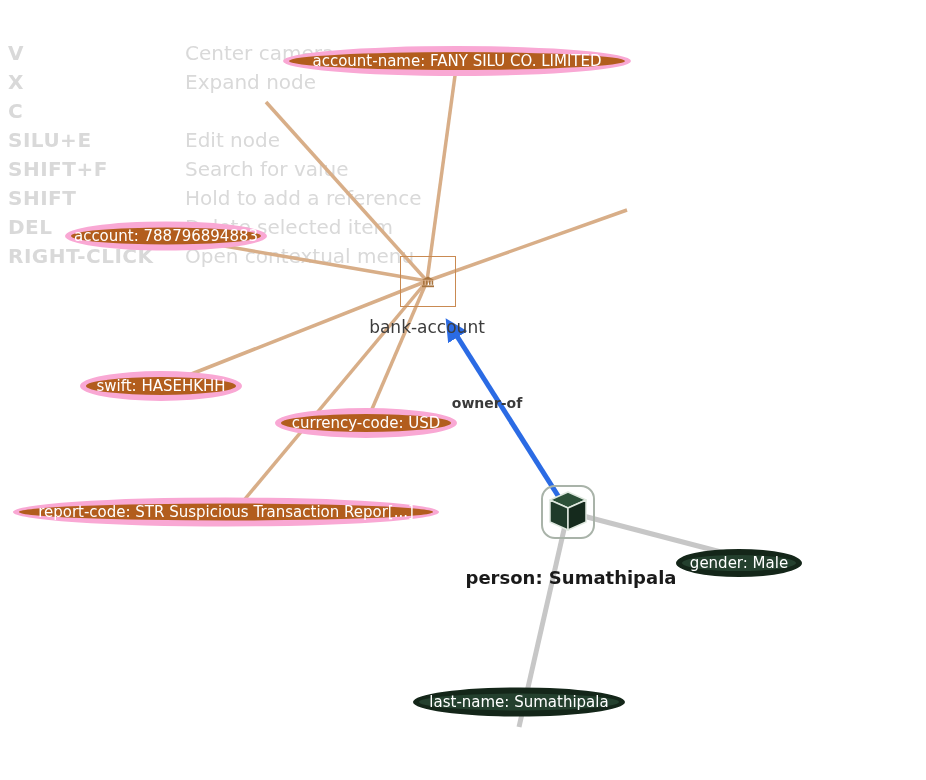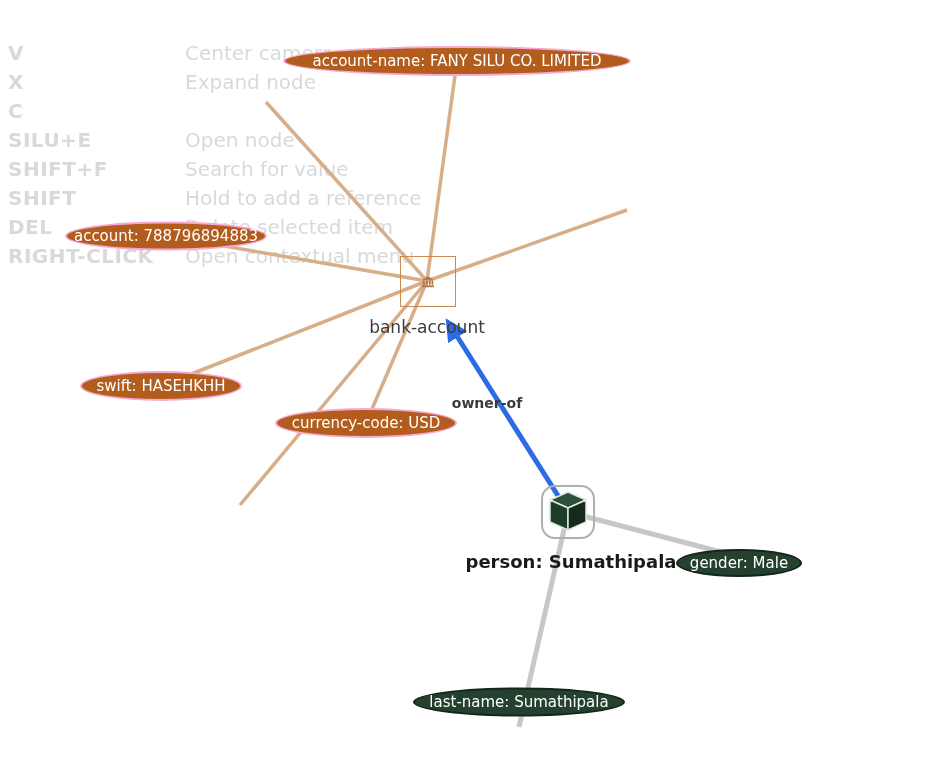--- a/index.html
+++ b/index.html
@@ -14,21 +14,21 @@
   .legend-key { width:177px; font-weight:bold; letter-spacing:0.5px; }
   .legend-desc { font-weight:normal; }
 
   
   #edges { position:absolute; left:0; top:0; z-index:1; }
 
   
   .pnode {
     position:absolute; transform:translate(-50%,-50%);
     border-radius:50%; box-sizing:border-box;
-    background:#b25d1d; border:2px solid #f9a8d4;
+    background:#b25d1d; border:6px solid #f9a8d4;
     color:#ffffff; font-size:15px; line-height:1;
     display:flex; align-items:center; justify-content:center;
     white-space:nowrap; z-index:3; cursor:pointer;
   }
   .pnode.green { background:#24402e; border-color:#142619; }
 
   #p0 { left:457px; top:61px;  width:348px; height:30px; }
   #p1 { left:266px; top:102px; width:200px; height:30px; }
   #p2 { left:627px; top:210px; width:302px; height:30px; }
   #p3 { left:166px; top:236px; width:202px; height:29px; }
@@ -46,21 +46,21 @@
   }
   #bank-label {
     position:absolute; left:427px; top:317px; transform:translateX(-50%);
     font-size:17px; color:#3c3c3c; z-index:2; white-space:nowrap;
   }
   #person-node {
     position:absolute; left:568px; top:512px; transform:translate(-50%,-50%);
     width:58px; height:56px; z-index:3; cursor:pointer;
   }
   #person-label {
-    position:absolute; left:571px; top:551px; transform:translateX(-50%);
+    position:absolute; left:571px; top:567px; transform:translateX(-50%);
     font-size:18px; font-weight:bold; color:#1a1a1a; z-index:3; white-space:nowrap;
   }
   #edge-label {
     position:absolute; left:487px; top:403px; transform:translate(-50%,-50%);
     font-size:14px; font-weight:bold; color:#3a3a3a; z-index:2; white-space:nowrap;
   }
 </style>
 </head>
 <body>
 
@@ -74,21 +74,21 @@
     <div class="legend-row">
       <span class="legend-key">X</span>
       <span class="legend-desc">Expand node</span>
     </div>
     <div class="legend-row">
       <span class="legend-key">C</span>
       <span class="legend-desc"></span>
     </div>
     <div class="legend-row">
       <span class="legend-key">SILU+E</span>
-      <span class="legend-desc">Open node</span>
+      <span class="legend-desc">Edit node</span>
     </div>
     <div class="legend-row">
       <span class="legend-key">SHIFT+F</span>
       <span class="legend-desc">Search for value</span>
     </div>
     <div class="legend-row">
       <span class="legend-key">SHIFT</span>
       <span class="legend-desc">Hold to add a reference</span>
     </div>
     <div class="legend-row">
@@ -144,17 +144,18 @@
     </svg>
   </div>
   <div id="person-label">person: Sumathipala</div>
 
   <div id="edge-label">owner-of</div>
 
   <div class="pnode" id="p0">account-name: FANY SILU CO. LIMITED</div>
   <div class="pnode" id="p3">account: 788796894883</div>
   <div class="pnode" id="p4">swift: HASEHKHH</div>
   <div class="pnode" id="p5">currency-code: USD</div>
+  <div class="pnode" id="p6">report-code: STR Suspicious Transaction Repor[...]</div>
 
   <div class="pnode green" id="p7">gender: Male</div>
   <div class="pnode green" id="p8">last-name: Sumathipala</div>
 
 </div>
 
 </body></html>

